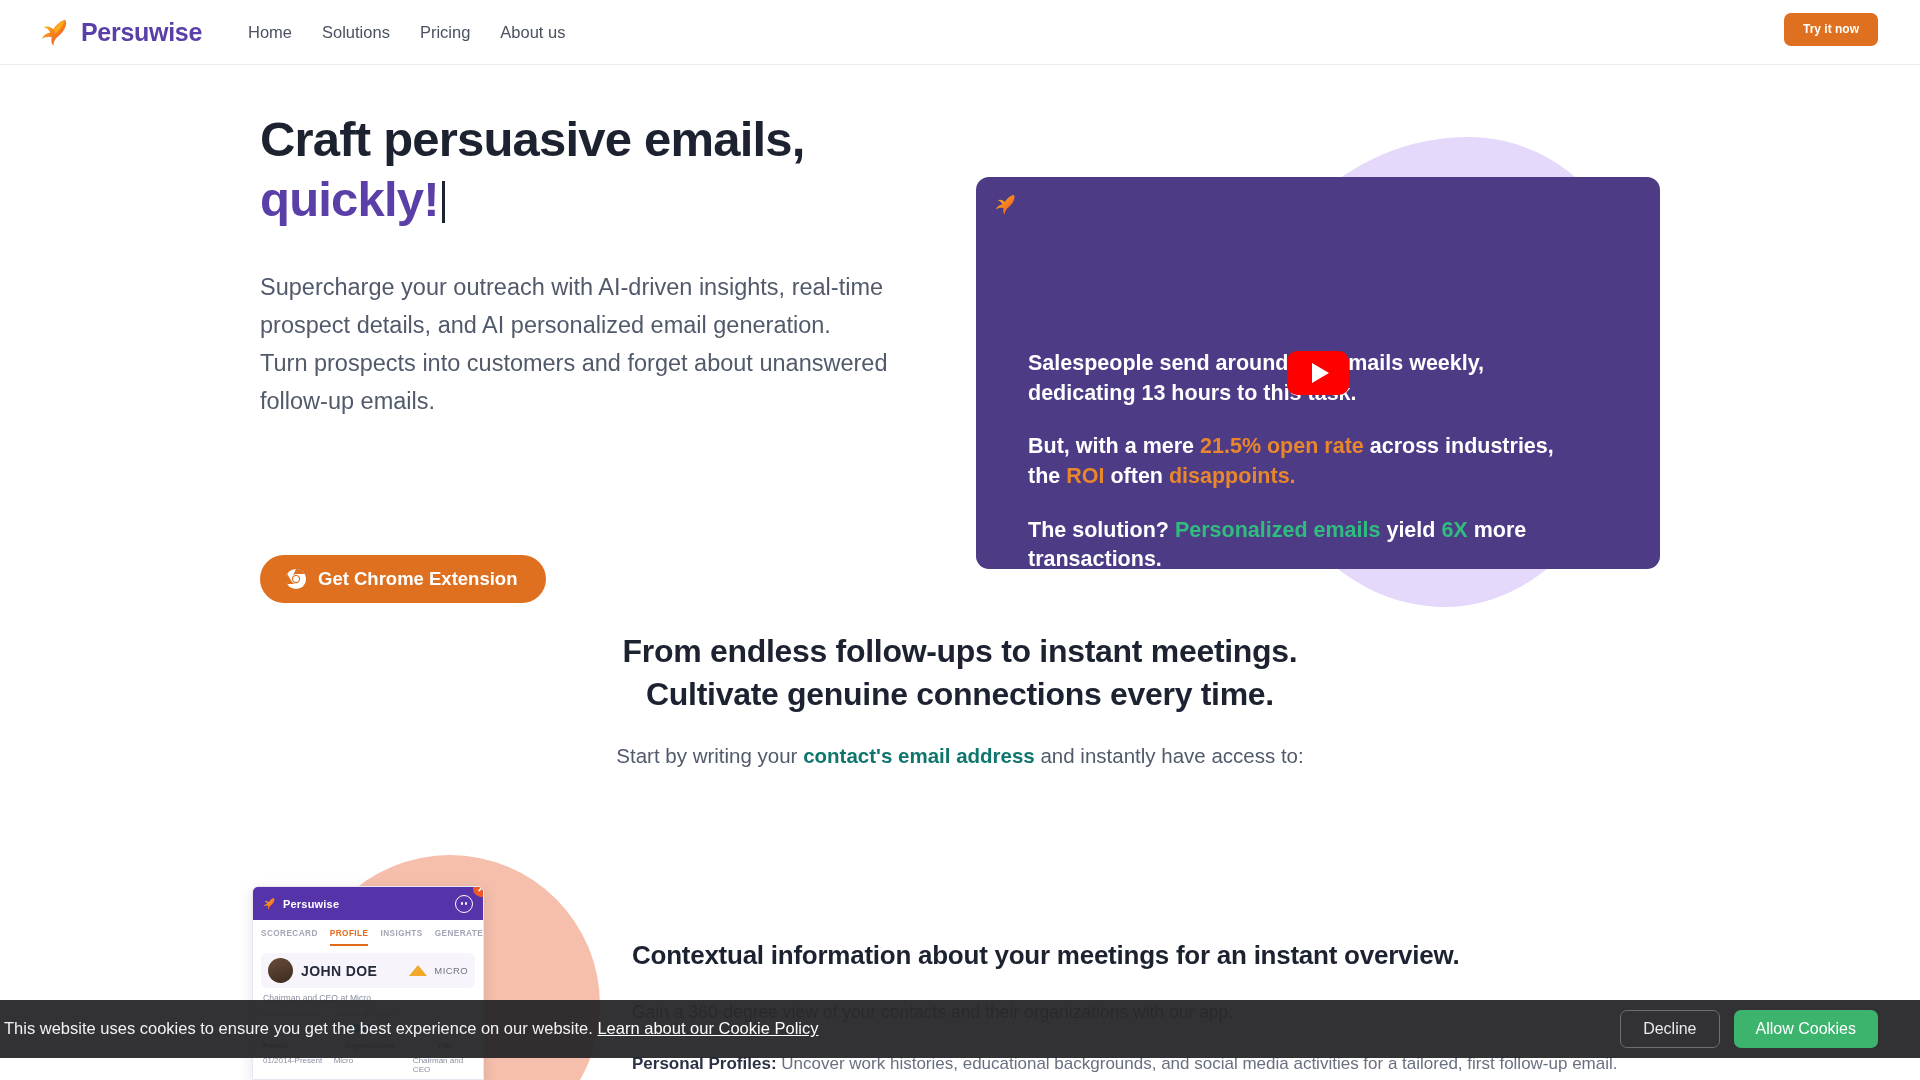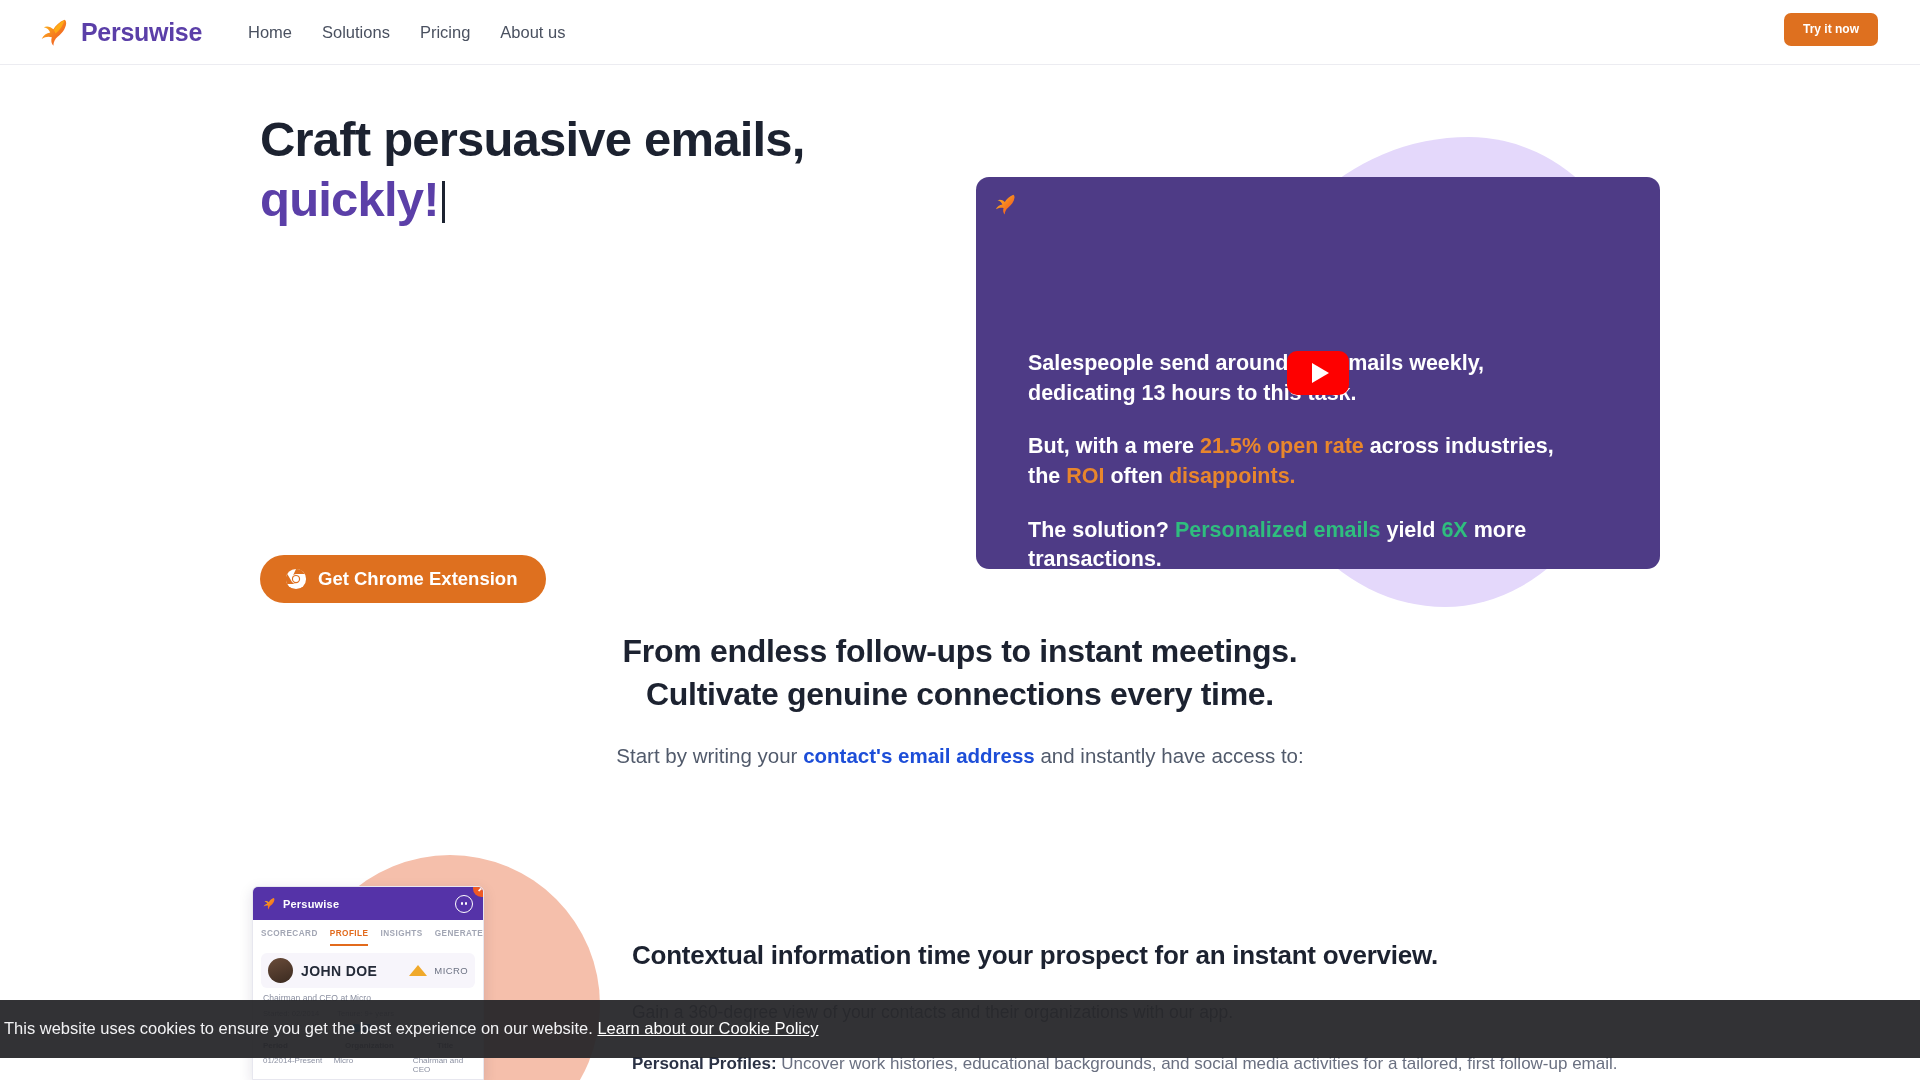--- a/index.html
+++ b/index.html
@@ -120,21 +120,21 @@
   
   .mid { position: absolute; top: 630px; left: 0; width: 1920px; text-align: center; }
   .mid h2 {
     font-size: 32px; font-weight: 700; color: #1c2230; line-height: 1.33;
     letter-spacing: -0.3px;
   }
   .mid .mid-line { display: block; }
   .mid-sub {
     margin-top: 27px; font-size: 20.5px; color: #515a6b; line-height: 1.4;
   }
-  .mid-sub b { color: #1d4ed8; font-weight: 700; }
+  .mid-sub b { color: #0f766e; font-weight: 700; }
 
   
   .feature { position: absolute; top: 855px; left: 0; width: 1920px; height: 225px; }
 
   .peach {
     position: absolute; left: 300px; top: 0px;
     width: 300px; height: 300px;
     background: #f5bfab;
     border-radius: 50%;
     z-index: 1;
@@ -279,20 +279,24 @@
     <button class="try-btn">Try it now</button>
   </div>
 
   <div class="hero">
 
     <div class="hero-left">
       <h1 class="hero-title">
         <span>Craft persuasive emails,</span>
         <span class="accent"><span>quickly!</span><span class="caret"></span></span>
       </h1>
+      <div class="hero-sub">
+        <p>Supercharge your outreach with AI-driven insights, real-time prospect details, and AI personalized email generation.</p>
+        <p>Turn prospects into customers and forget about unanswered follow-up emails.</p>
+      </div>
     </div>
 
     <button class="chrome-btn">
       <svg class="chrome-ico" viewBox="0 0 48 48">
         <circle cx="24" cy="24" r="22" fill="#ffffff"></circle>
         <circle cx="24" cy="24" r="9" fill="#de701f"></circle>
         <path d="M24 2 A22 22 0 0 1 43 13 L26 13 A11 11 0 0 0 15 22 Z" fill="#de701f"></path>
         <path d="M5 35 A22 22 0 0 1 5 13 L15 30 A11 11 0 0 0 24 35 Z" fill="#de701f"></path>
         <circle cx="24" cy="24" r="6.5" fill="#ffffff"></circle>
       </svg>
@@ -413,28 +417,32 @@
       </div>
       <div class="app-trow">
         <div>01/2014-Present</div>
         <div>Micro</div>
         <div>Chairman and CEO</div>
       </div>
     </div>
   </div>
 
   <div class="feature-text">
-    <h3>Contextual information time your prospect for an instant overview.</h3>
+    <h3>Contextual information about your meetings for an instant overview.</h3>
     <div class="lead">Gain a 360-degree view of your contacts and their organizations with our app.</div>
     <ul>
       <li><b>Personal Profiles:</b><span> Uncover work histories, educational backgrounds, and social media activities for a tailored, first follow-up email.</span></li>
 
     </ul>
   </div>
 
   <div class="cookie-bar">
     <div class="cookie-text">
       <span>This website uses cookies to ensure you get the best experience on our website.</span>
       <span class="cookie-link">Learn about our Cookie Policy</span>
     </div>
+    <div class="cookie-actions">
+      <button class="btn-decline">Decline</button>
+      <button class="btn-allow">Allow Cookies</button>
+    </div>
   </div>
 
 </div>
 
 </body></html>

